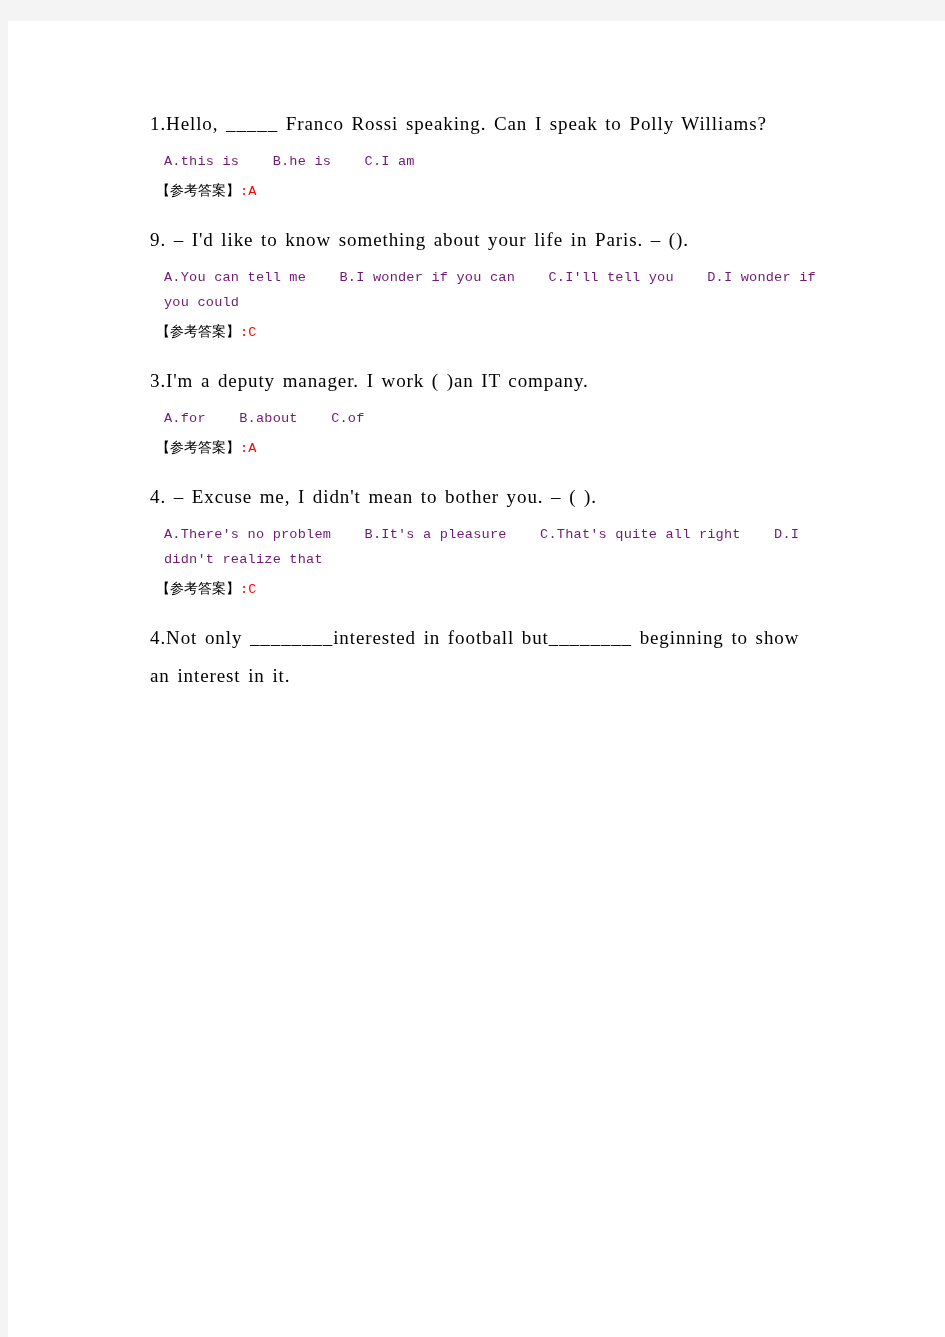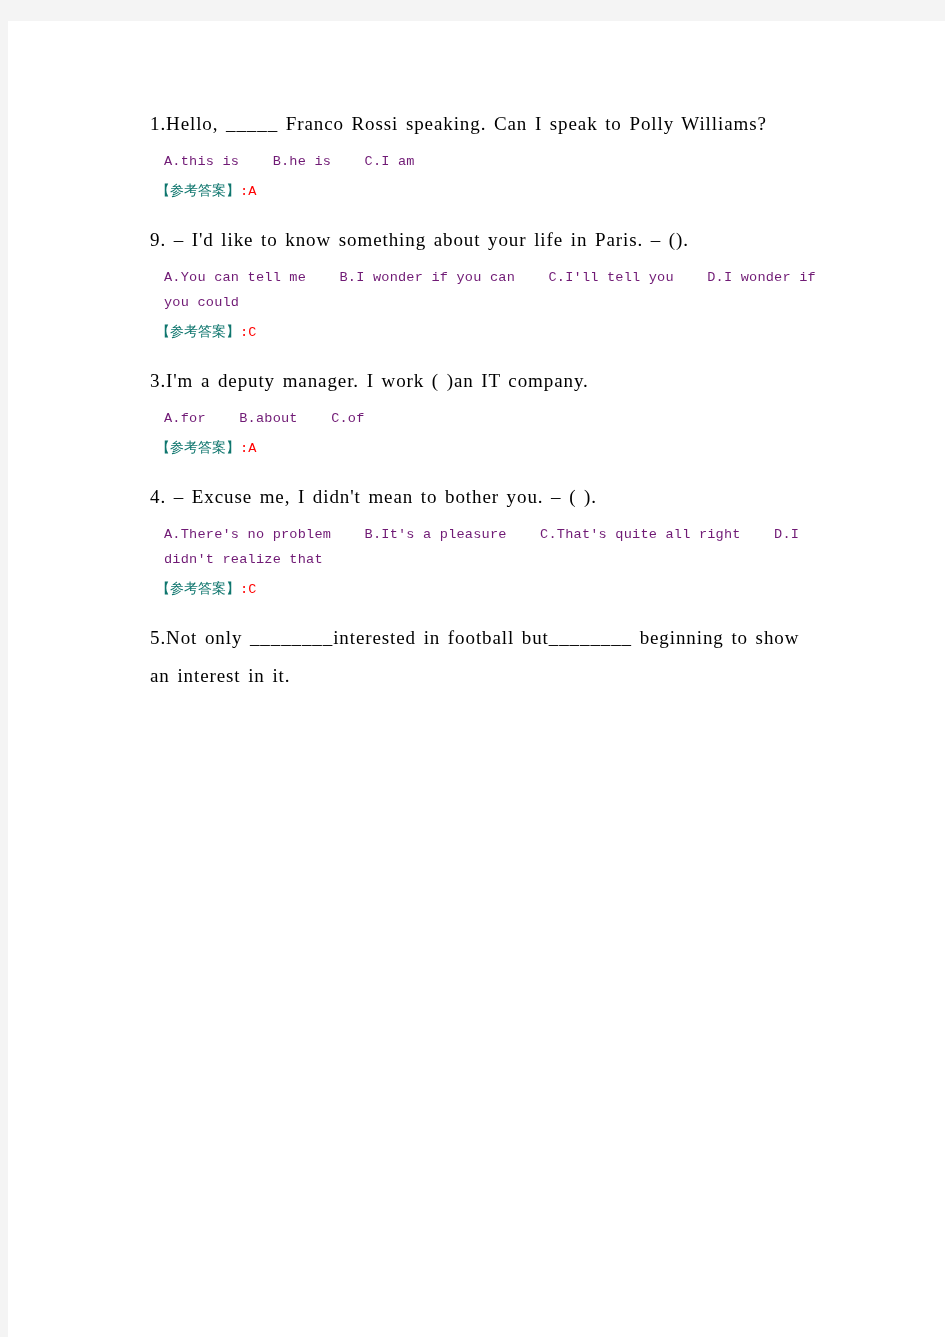--- a/index.html
+++ b/index.html
@@ -67,21 +67,21 @@
   
   .answer {
     font-family: "Liberation Mono", "DejaVu Sans Mono", monospace;
     font-size: 13.6px;
     line-height: 24px;
     margin: 2px 0 0 6px;
     color: #ff0000;
     white-space: pre;
   }
   .answer .tag {
-    color: #0f766e;
+    color: #000000;
     font-family: "DejaVu Sans", sans-serif;
     font-size: 14px;
   }
   .answer .val {
     color: #ff0000;
     font-family: "Liberation Mono", "DejaVu Sans Mono", monospace;
     font-size: 13.6px;
   }
 </style>
 </head>
@@ -108,18 +108,18 @@
       <p class="answer"><span class="tag">【参考答案】</span><span class="val">:</span><span class="val">A</span></p>
     </div>
 
     <div class="qblock">
       <p class="stem">4. – Excuse me, I didn't mean to bother you. – ( ).</p>
       <p class="options">A.There's no problem    B.It's a pleasure    C.That's quite all right    D.I didn't realize that</p>
       <p class="answer"><span class="tag">【参考答案】</span><span class="val">:</span><span class="val">C</span></p>
     </div>
 
     <div class="qblock">
-      <p class="stem tall">5.Not only ________interested in football but________ beginning to show an interest in it.</p>
+      <p class="stem tall">4.Not only ________interested in football but________ beginning to show an interest in it.</p>
     </div>
 
 
   </div>
 </div>
 
 </body></html>

